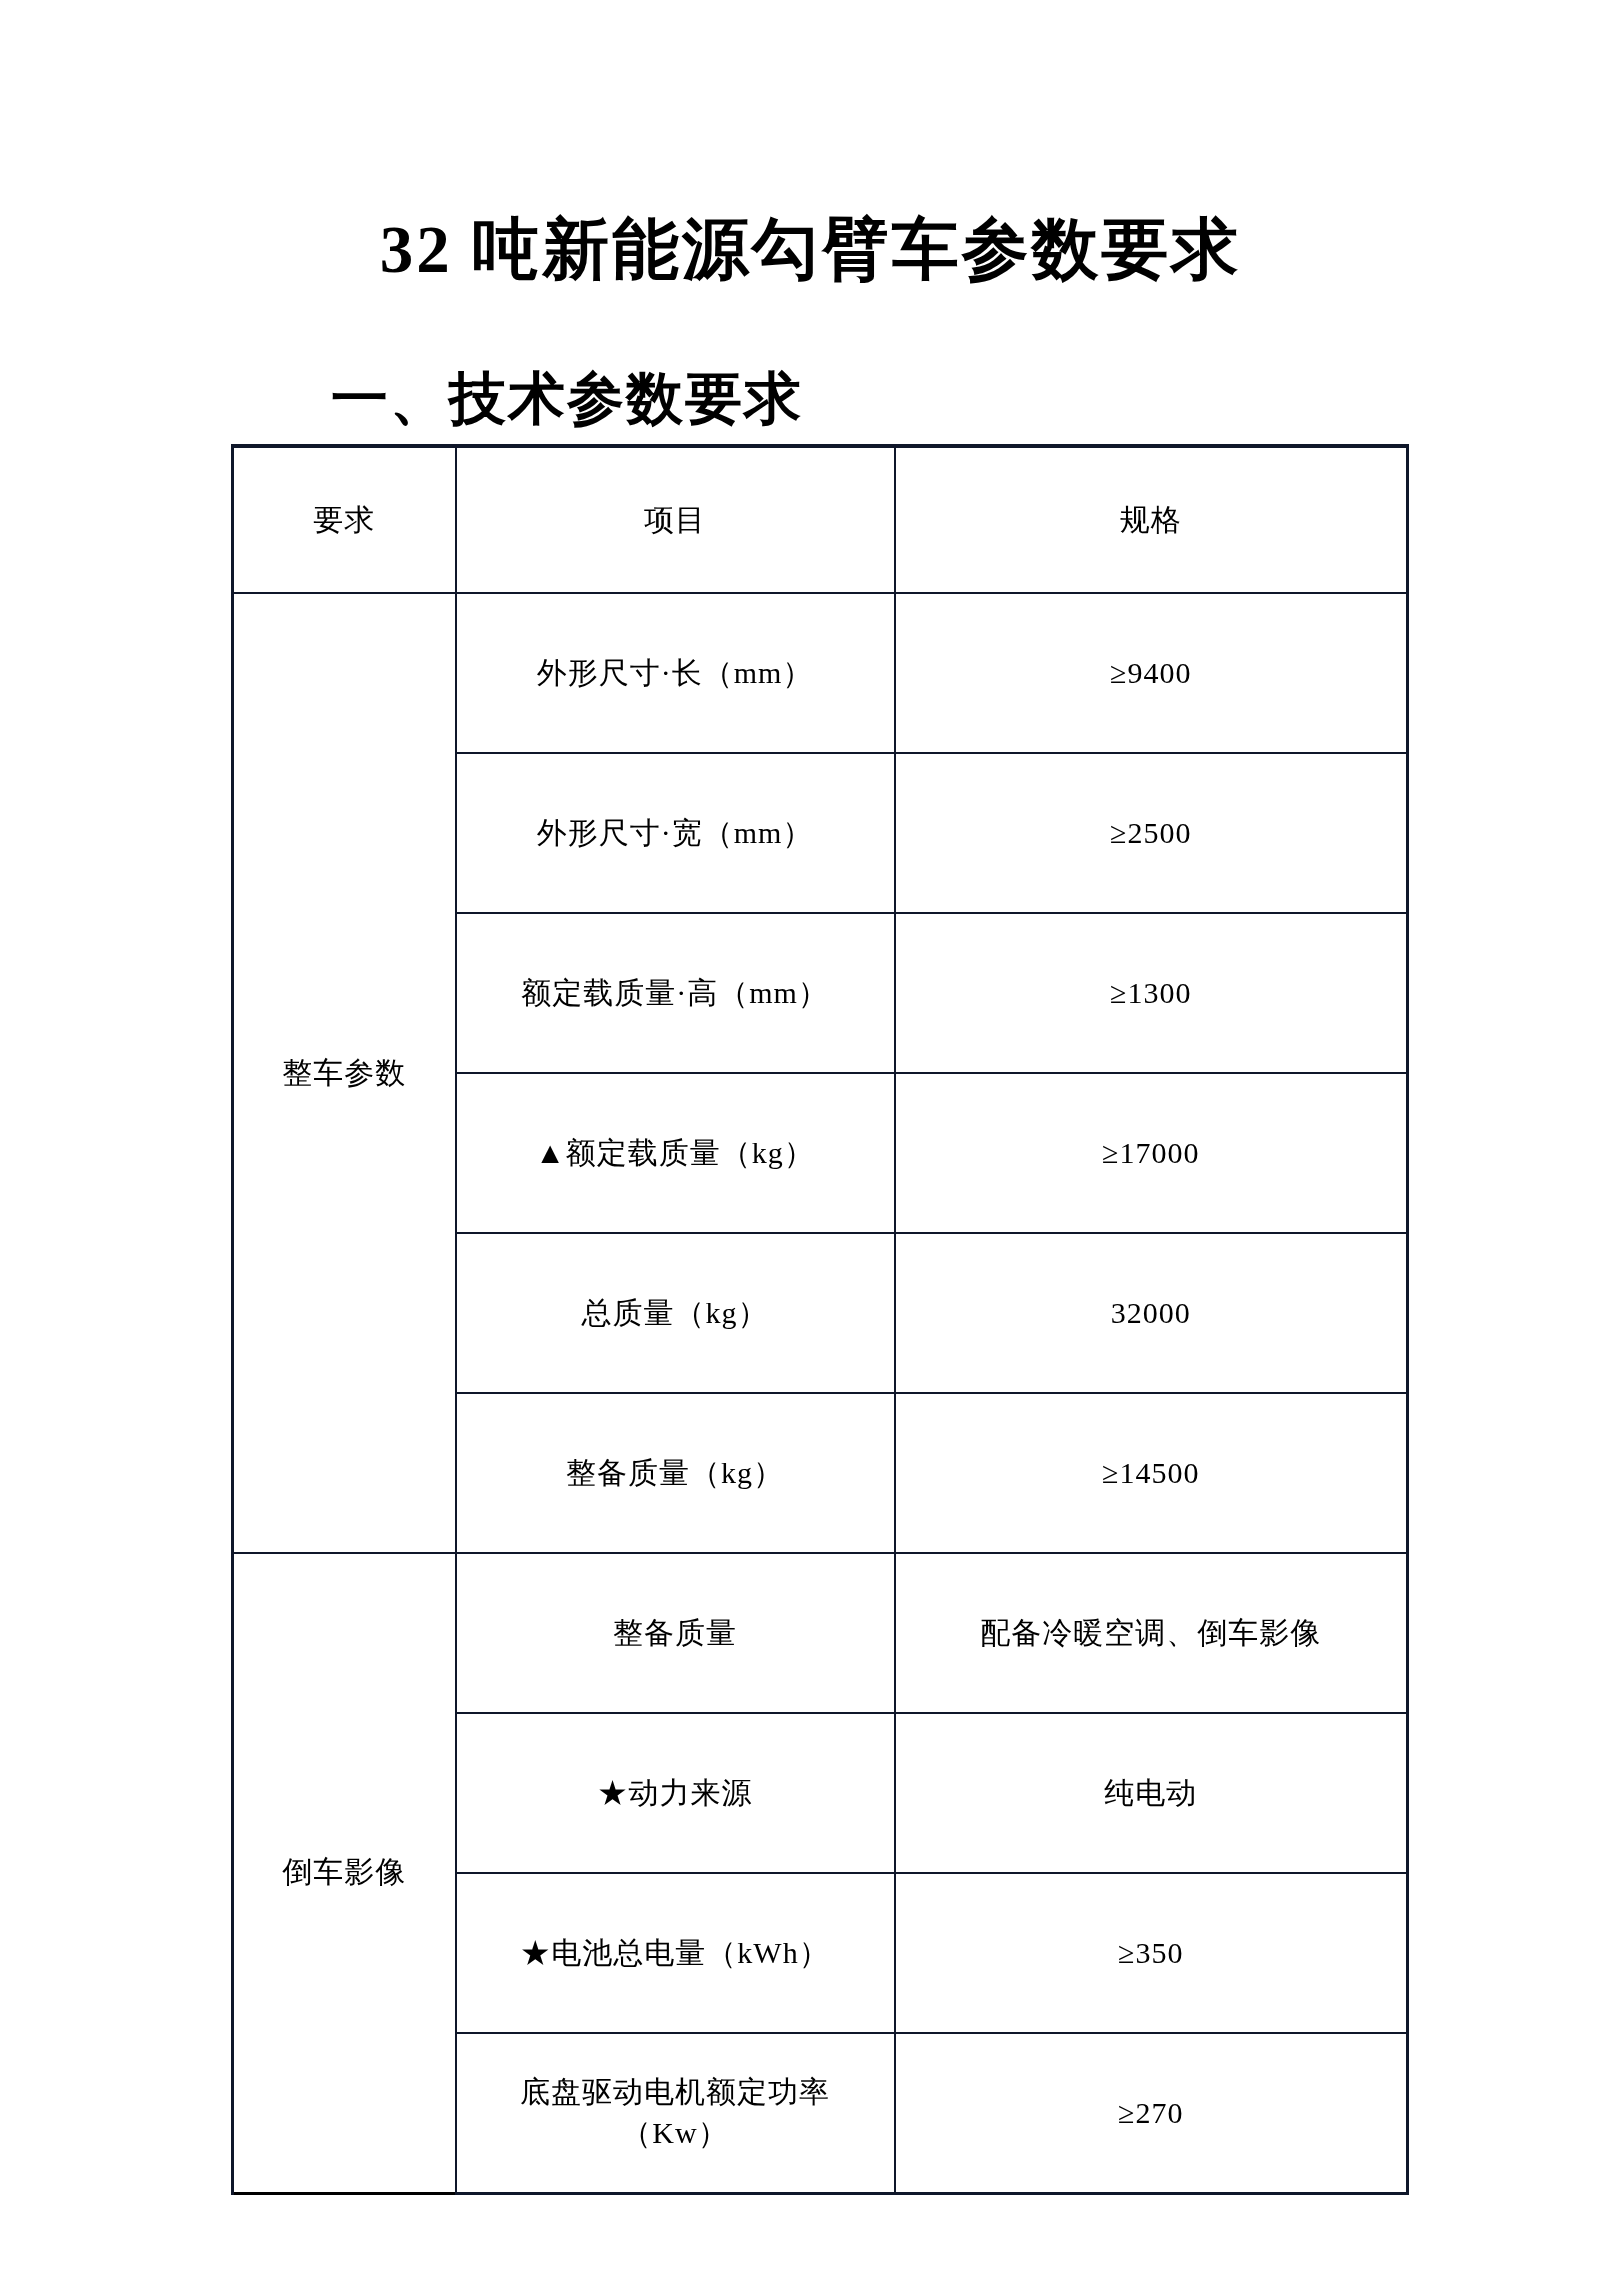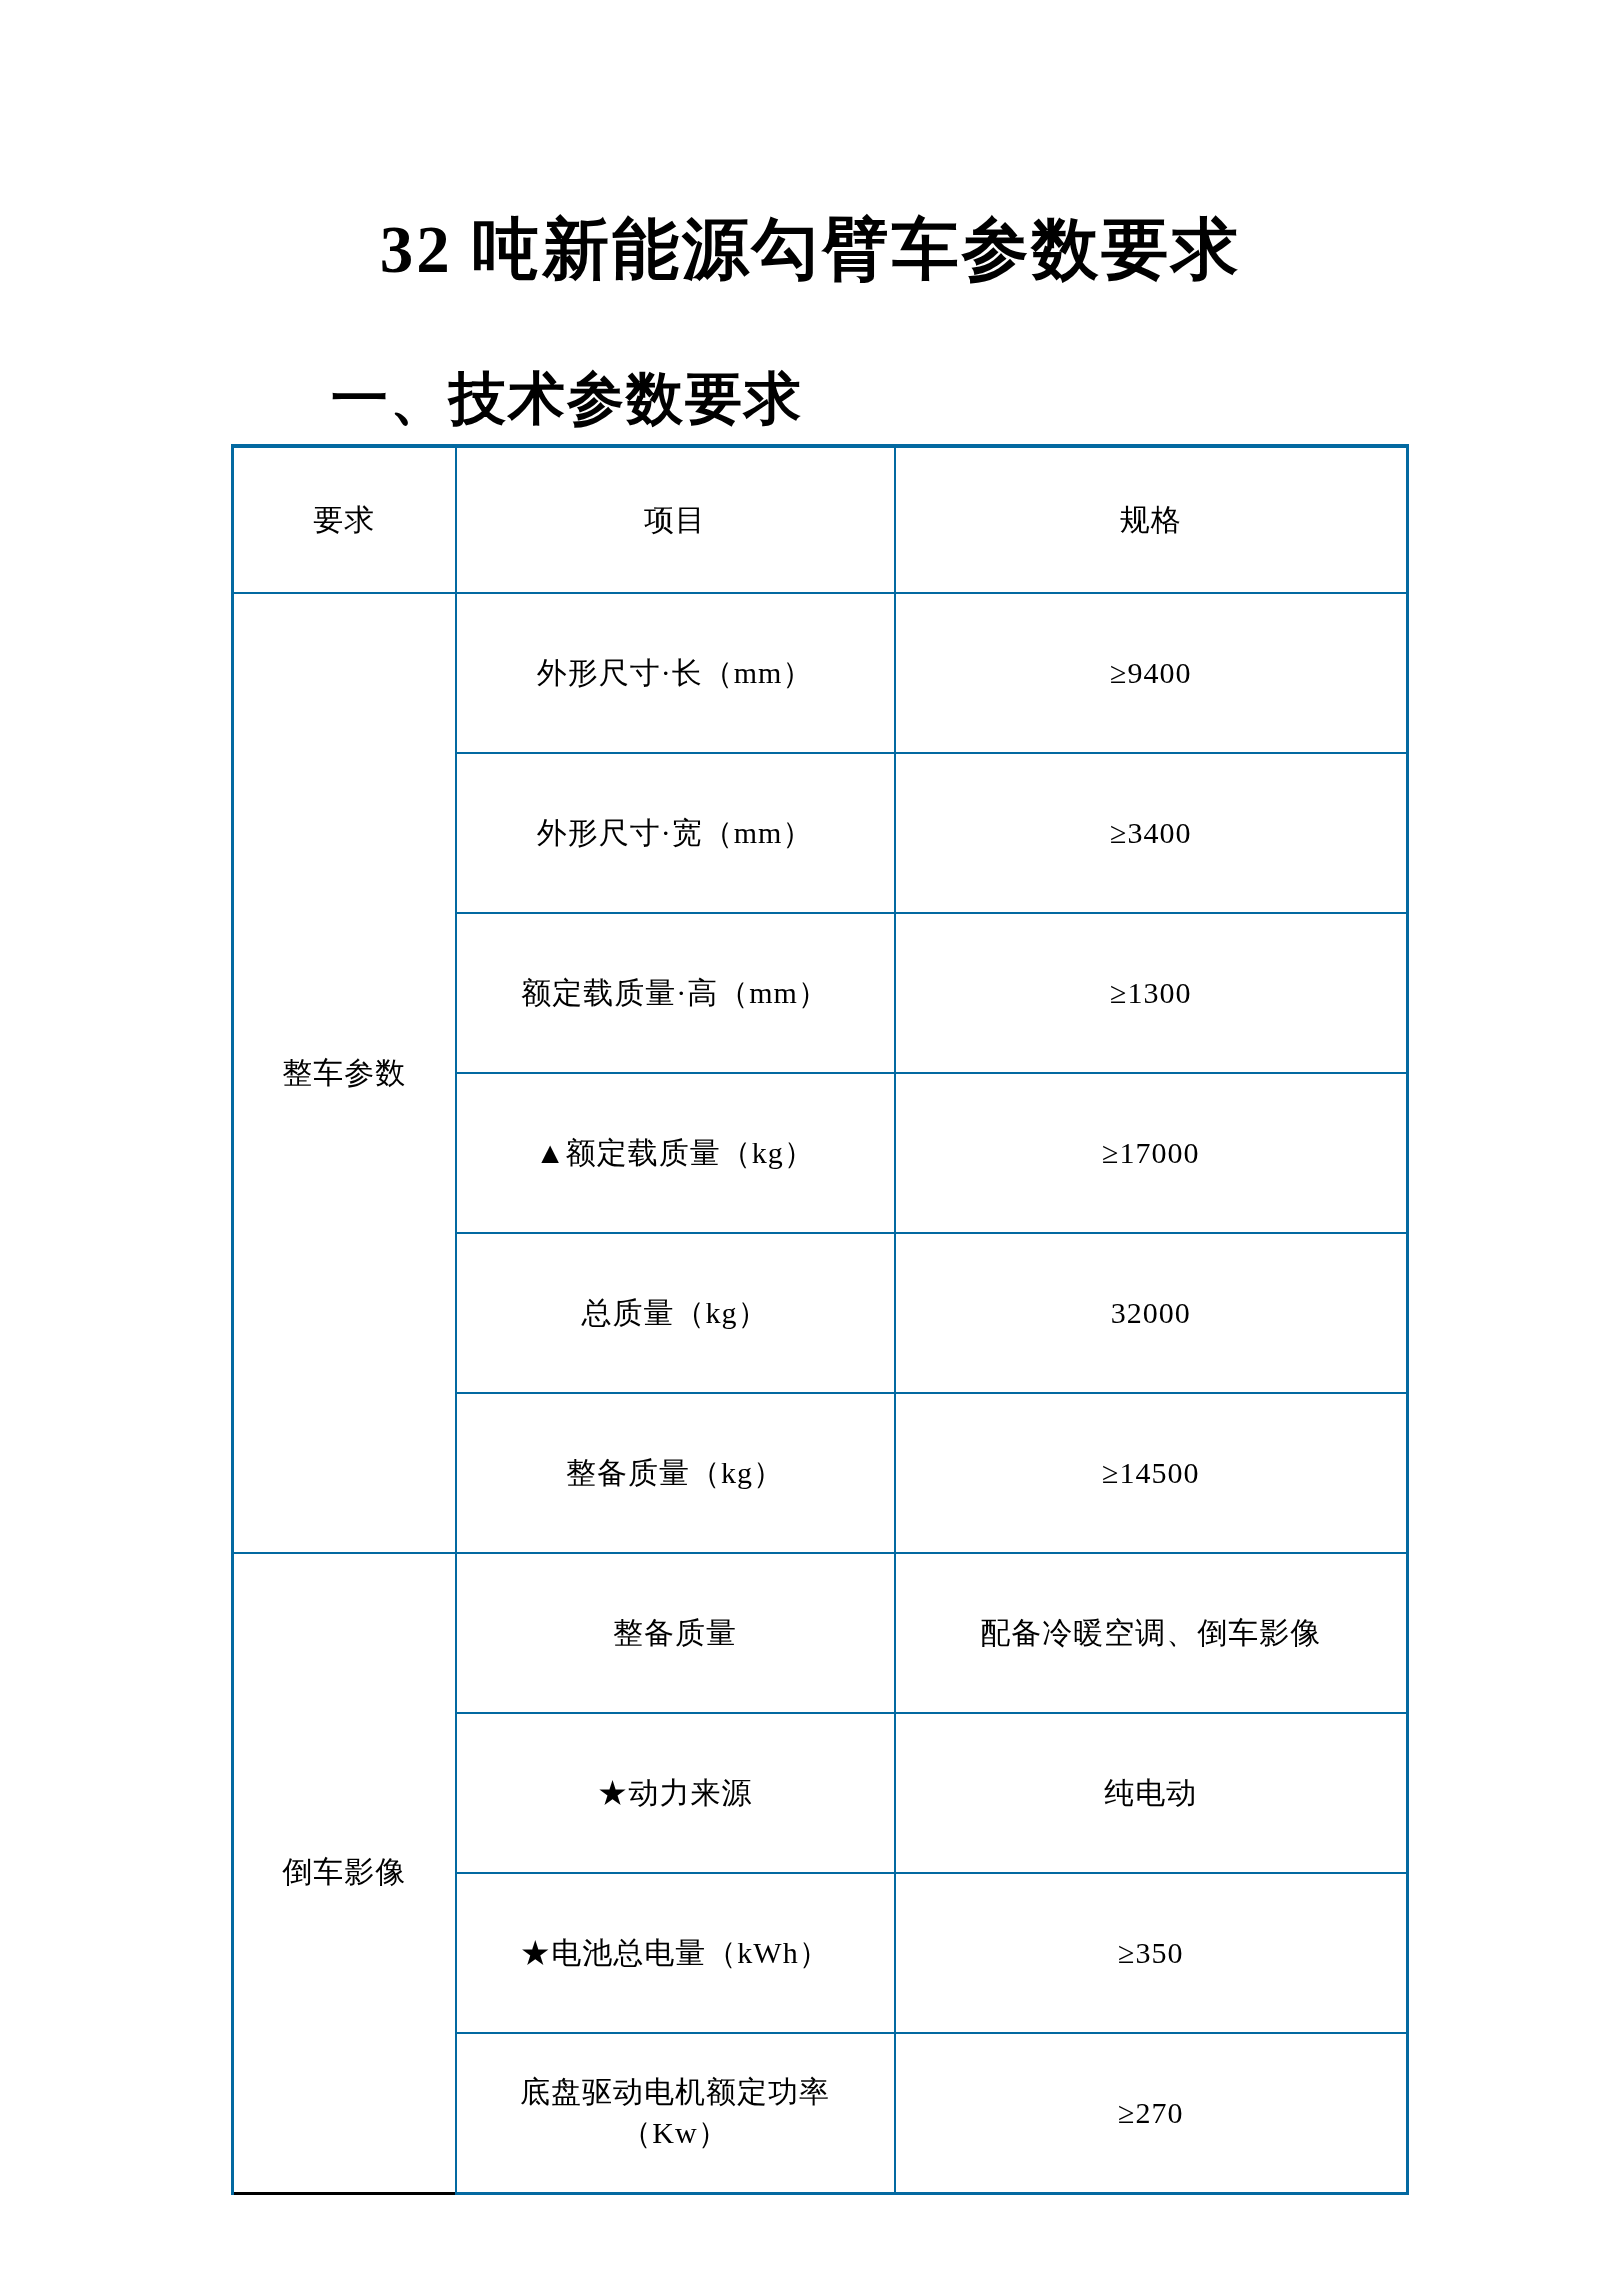--- a/index.html
+++ b/index.html
@@ -43,21 +43,21 @@
     border-collapse: collapse;
     table-layout: fixed;
     font-family: "Liberation Serif", "DejaVu Serif", serif;
     font-size: 30px;
     color: #000000;
   }
   table.spec-table col.c1 { width: 223px; }
   table.spec-table col.c2 { width: 439px; }
   table.spec-table col.c3 { width: 513px; }
   table.spec-table td {
-    border: 2px solid #0369a1;
+    border: 2px solid #0f172a;
     text-align: center;
     vertical-align: middle;
     padding: 0 22px;
     letter-spacing: 1px;
     margin-left: 12px;
   }
   table.spec-table tr.header-row td { height: 147px; border-bottom-width: 2.9px; }
   table.spec-table tr.data-row td { height: 160px; }
   table.spec-table tr.group-start td { border-top-width: 2.9px; }
   
@@ -89,21 +89,21 @@
         <td class="outer-right">规格</td>
       </tr>
 
       <tr class="data-row group-start">
         <td class="outer-left" rowspan="6">整车参数</td>
         <td>外形尺寸·长（mm）</td>
         <td class="outer-right">≥9400</td>
       </tr>
       <tr class="data-row">
         <td>外形尺寸·宽（mm）</td>
-        <td class="outer-right">≥3400</td>
+        <td class="outer-right">≥2500</td>
       </tr>
       <tr class="data-row">
         <td>额定载质量·高（mm）</td>
         <td class="outer-right">≥1300</td>
       </tr>
       <tr class="data-row">
         <td>▲额定载质量（kg）</td>
         <td class="outer-right">≥17000</td>
       </tr>
       <tr class="data-row">

